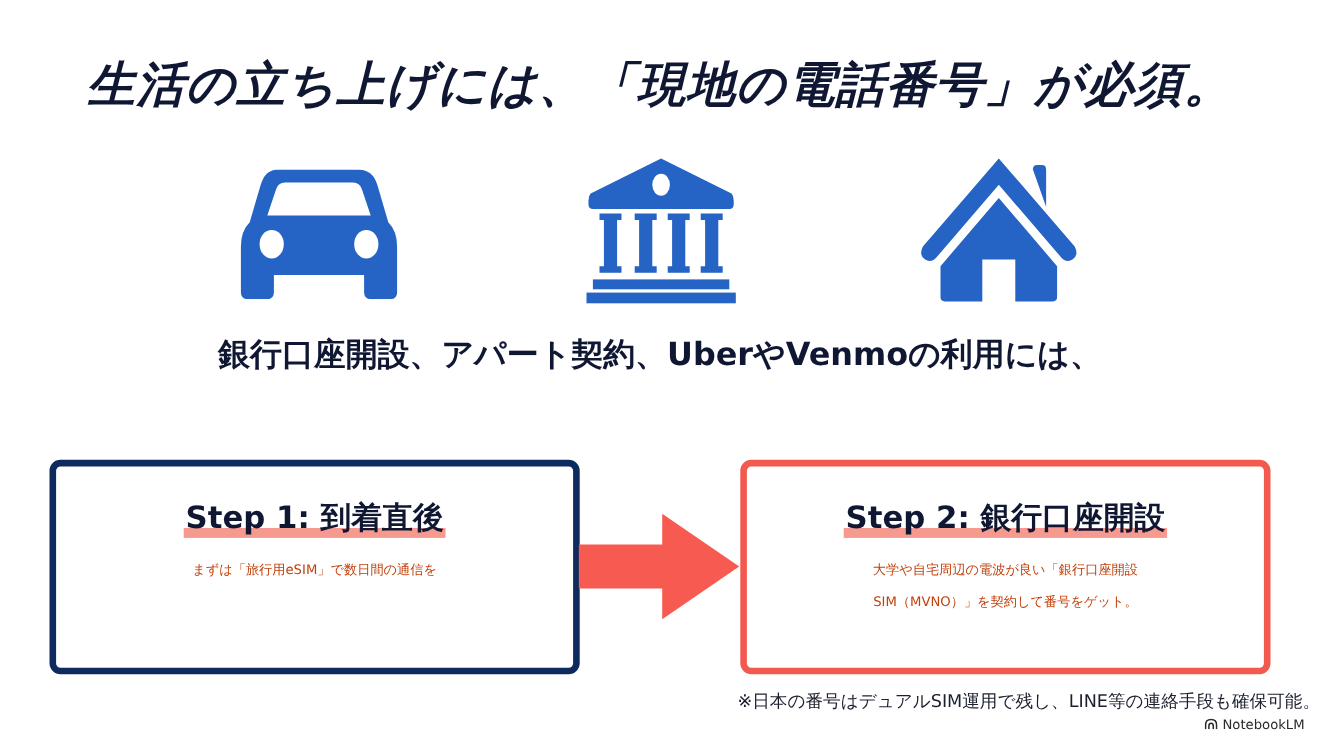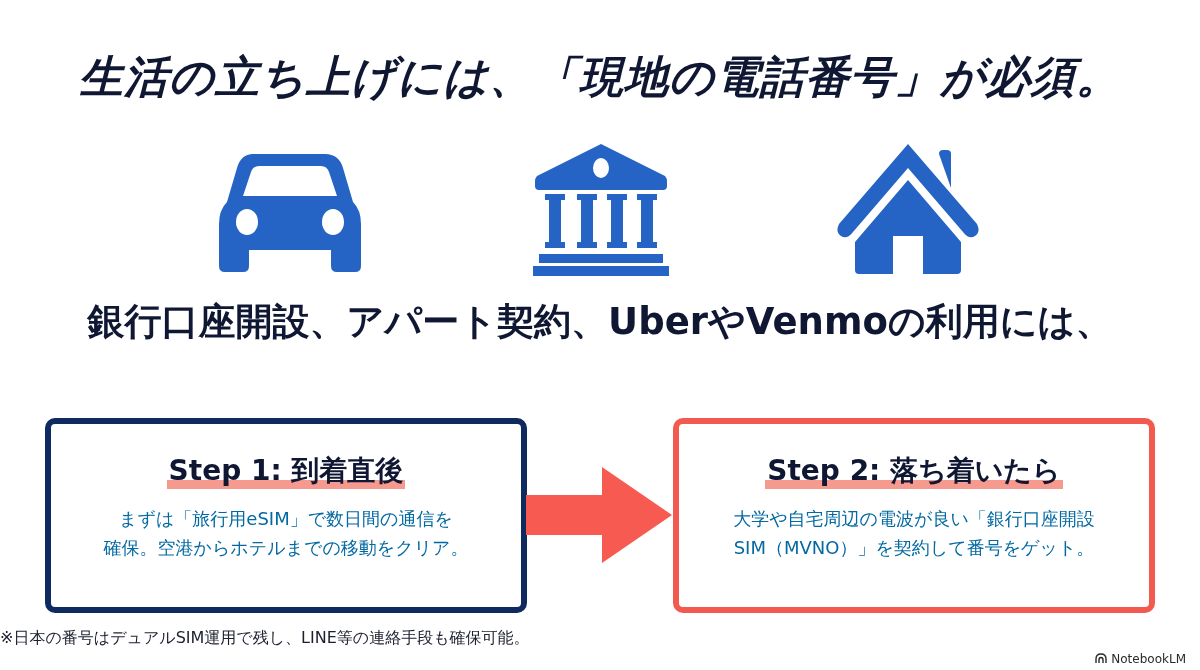--- a/index.html
+++ b/index.html
@@ -10,21 +10,21 @@
     position: absolute; left: 0; top: 48px; width: 1200px; text-align: center;
     font-size: 44px; font-weight: bold; letter-spacing: 1px; color: #0f1733; font-style: italic;
   }
 
   .icons { position: absolute; left: 0; top: 142px; width: 1200px; height: 140px; }
   .icon { position: absolute; top: 0; }
   .icon svg { display: block; }
 
   .desc {
     position: absolute; left: 0; top: 300px; width: 1200px; text-align: center;
-    font-size: 37px; font-weight: bold; line-height: 44px; color: #0f1733;
+    font-size: 29px; font-weight: bold; line-height: 44px; color: #0f1733;
   }
 
   .step-box {
     position: absolute; top: 418px; width: 482px; height: 195px;
     border: 6px solid #22c55e; border-radius: 10px; background: #fff;
     text-align: center;
   }
   .step-box.step1 { left: 45px; border-color: #0e2a5e; }
   .step-box.step2 { left: 673px; border-color: #f25a4f; }
 
@@ -32,27 +32,27 @@
     display: inline-block; margin-top: 28px; font-size: 28px; font-weight: bold;
     color: #0f1733; position: relative; padding: 0 2px;
   }
   .step-title .hl {
     position: absolute; left: 0; right: 0; bottom: 1px; height: 9px;
     background: #f4877b; opacity: 0.85; z-index: 0;
   }
   .step-title .tx { position: relative; z-index: 1; }
 
   .step-body {
-    margin-top: 14px; font-size: 18px; line-height: 29px; color: #0369a1;
+    margin-top: 14px; font-size: 12px; line-height: 29px; color: #c2410c;
   }
 
   .arrow { position: absolute; left: 526px; top: 467px; }
 
   .footnote {
-    position: absolute; left: 0; top: 628px; width: 1200px; text-align: left;
+    position: absolute; left: 0; top: 628px; width: 1200px; text-align: right;
     font-size: 16px; color: #1b1f2e;
   }
   .watermark {
     position: absolute; right: 14px; top: 652px; font-size: 12px; color: #2a2a2a;
     display: flex; align-items: center; gap: 4px;
   }
 </style>
 </head>
 <body>
 
@@ -97,34 +97,33 @@
   <div>銀行口座開設、アパート契約、UberやVenmoの利用には、</div>
 </div>
 
 <div class="step-box step1">
   <div class="step-title">
     <span class="hl"></span>
     <span class="tx">Step 1: 到着直後</span>
   </div>
   <div class="step-body">
     <div>まずは「旅行用eSIM」で数日間の通信を</div>
-    <div>確保。空港からホテルまでの移動をクリア。</div>
   </div>
 </div>
 
 <div class="arrow">
   <svg width="148" height="98" viewBox="0 0 148 98">
     <path d="M0 28 H76 V0 L146 48 L76 96 V68 H0 Z" fill="#f75a50"></path>
   </svg>
 </div>
 
 <div class="step-box step2">
   <div class="step-title">
     <span class="hl"></span>
-    <span class="tx">Step 2: 落ち着いたら</span>
+    <span class="tx">Step 2: 銀行口座開設</span>
   </div>
   <div class="step-body">
     <div>大学や自宅周辺の電波が良い「銀行口座開設</div>
     <div>SIM（MVNO）」を契約して番号をゲット。</div>
   </div>
 </div>
 
 <div class="footnote">※日本の番号はデュアルSIM運用で残し、LINE等の連絡手段も確保可能。</div>
 
 <div class="watermark">

